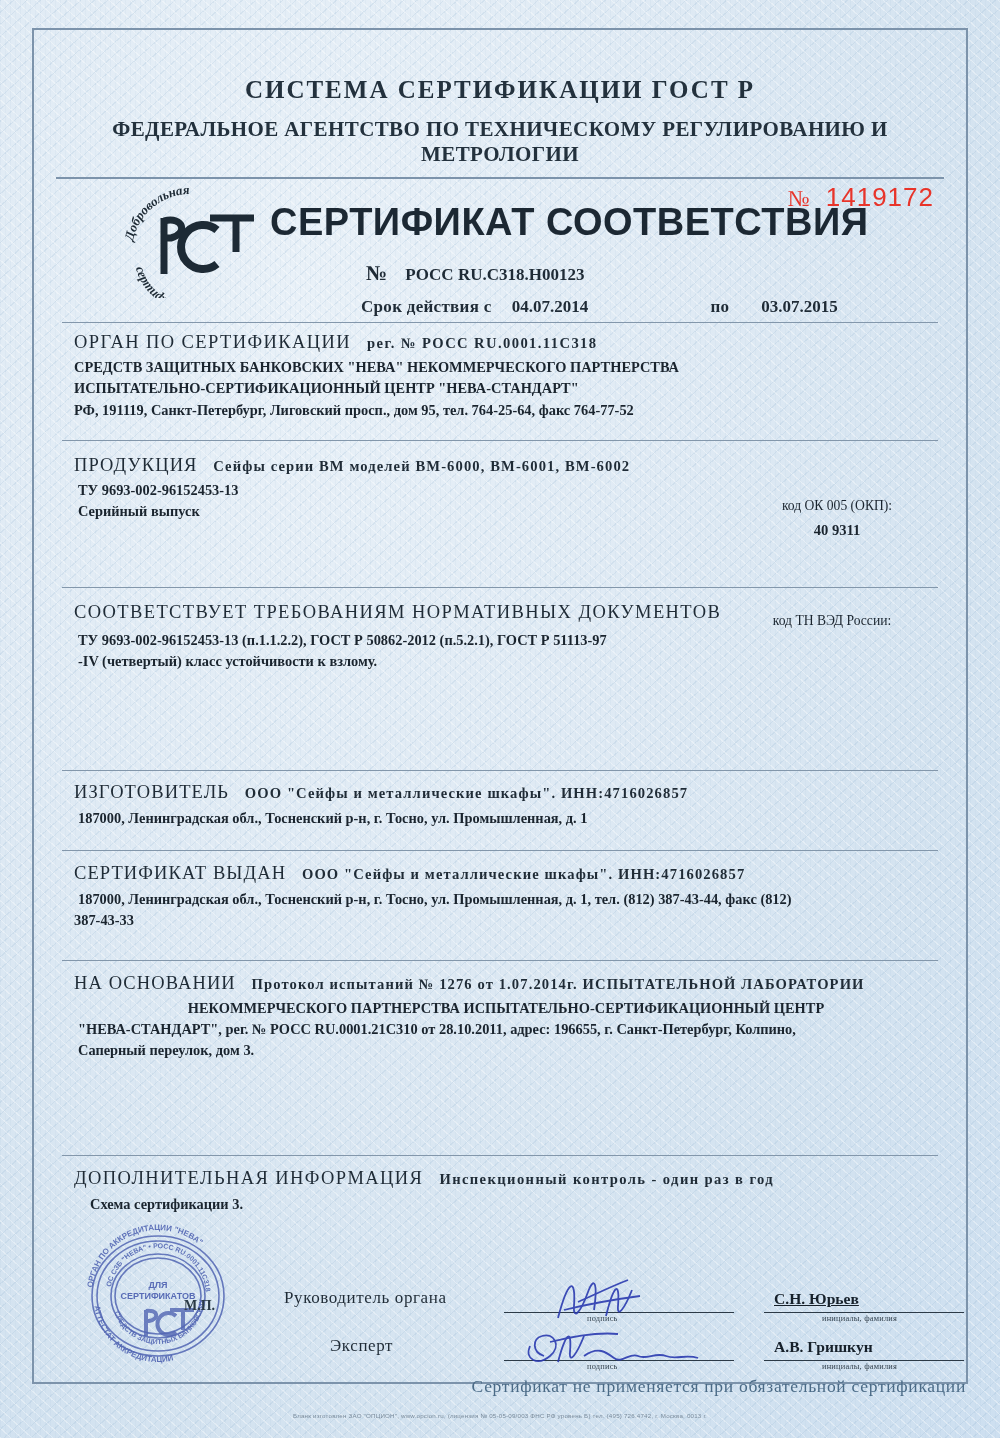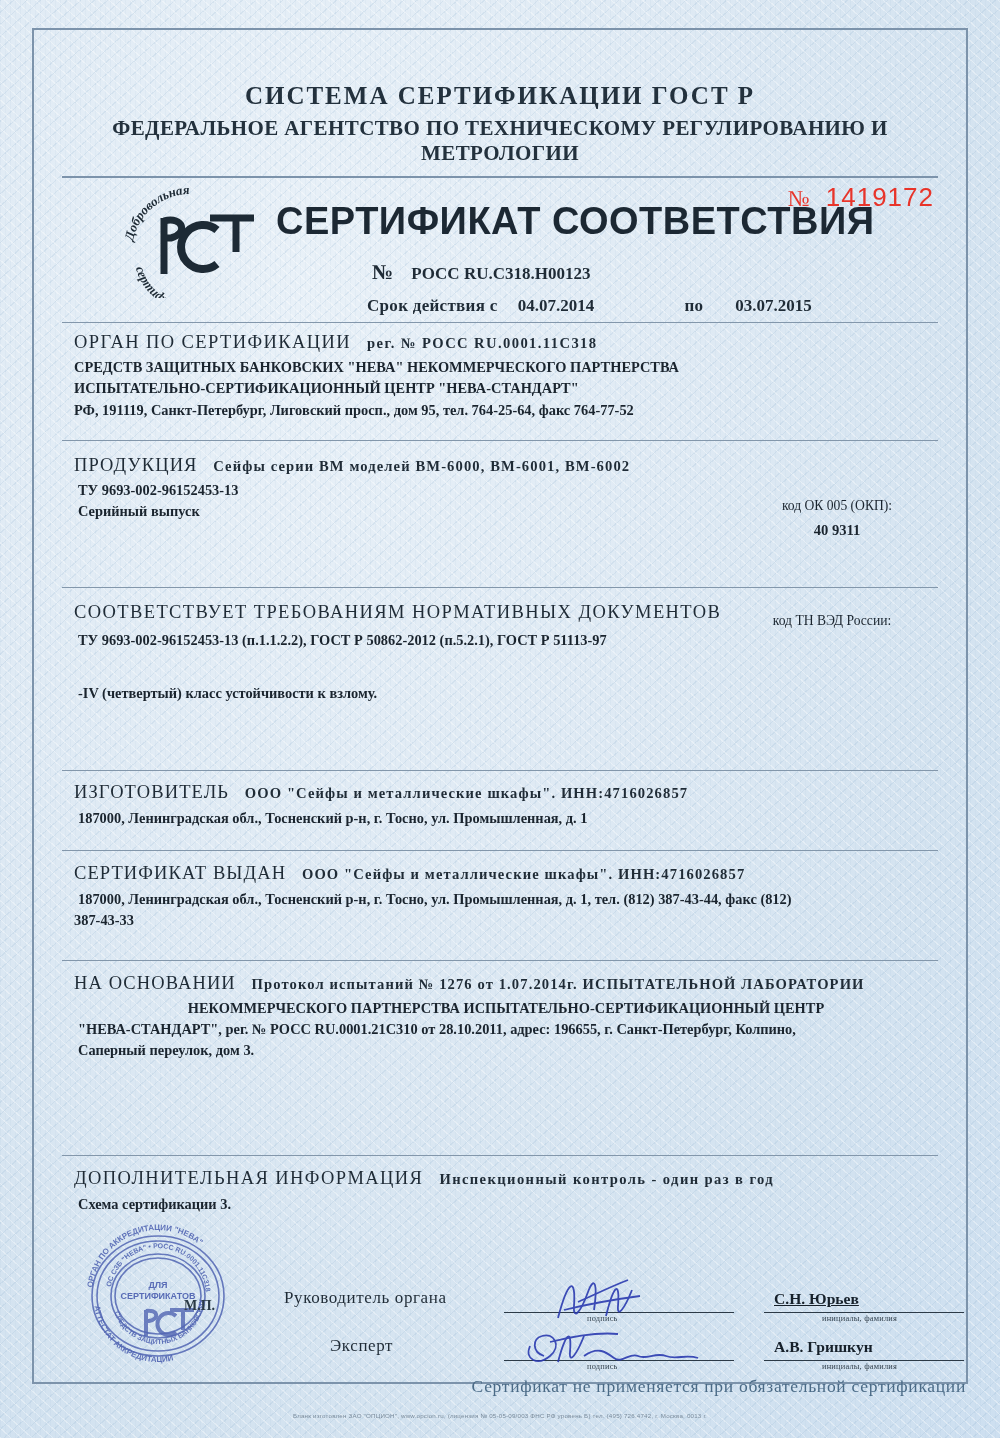--- a/index.html
+++ b/index.html
@@ -34,39 +34,39 @@
     left: 32px;
     top: 28px;
     width: 936px;
     height: 1356px;
     border: 2px solid #7c93ab;
     box-sizing: border-box;
   }
   .inner {
     position: absolute;
     inset: 0;
-    padding: 8px;
+    padding: 2px;
   }
 
   
   .hdr {
     text-align: center;
     padding-top: 44px;
   }
   .hdr-line1 {
     font-size: 25px;
     letter-spacing: 2.0px;
     font-weight: bold;
     color: #23313d;
   }
   .hdr-line2 {
     font-size: 21px;
     letter-spacing: 0.4px;
     font-weight: bold;
-    margin-top: 6px;
+    margin-top: 13px;
     color: #23313d;
   }
   .hdr-rule {
     margin: 10px 20px 0 20px;
     border-bottom: 2px solid #7c93ab;
   }
 
   
   .title-row {
     position: relative;
@@ -98,21 +98,21 @@
   .valid-row {
     position: absolute;
     left: 325px;
     top: 118px;
     font-size: 17px;
     font-weight: bold;
     color: #1f2b36;
   }
   .valid-row .lbl { letter-spacing: 0.3px; }
   .valid-row .d1 { margin-left: 16px; }
-  .valid-row .po { margin-left: 86px; text-align: center; }
+  .valid-row .po { margin-left: 118px; text-align: center; }
   .valid-row .d2 { margin-left: 28px; text-align: center; }
 
   .red-num {
     position: absolute;
     right: 32px;
     top: 152px;
     color: #e8342a;
     font-family: "Liberation Sans", sans-serif;
     font-size: 26px;
     letter-spacing: 1px;
@@ -328,21 +328,21 @@
       <div class="code-box" style="top: 468px; width: 190px;">
         <div class="cb-lbl">код ОК 005 (ОКП):</div>
         <div class="cb-val">40 9311</div>
       </div>
 
       <div class="hr" style="top: 557px;"></div>
 
       <div class="sec" style="top: 572px; right: 238px;">
         <div class="sec-head sp">СООТВЕТСТВУЕТ ТРЕБОВАНИЯМ НОРМАТИВНЫХ ДОКУМЕНТОВ</div>
         <div class="txt" style="margin-top:7px; margin-left:4px;">ТУ 9693-002-96152453-13 (п.1.1.2.2), ГОСТ Р 50862-2012 (п.5.2.1), ГОСТ Р 51113-97</div>
-        <div class="txt" style="margin-left:4px;margin-top:32px;">-IV (четвертый) класс устойчивости к взлому.</div>
+        <div class="txt" style="margin-left:4px;">-IV (четвертый) класс устойчивости к взлому.</div>
       </div>
 
       <div class="code-box" style="top: 583px; width: 200px;">
         <div class="cb-lbl">код ТН ВЭД России:</div>
         <div class="cb-val"></div>
       </div>
 
       <div class="hr" style="top: 740px;"></div>
 
       <div class="sec" style="top: 752px;">
@@ -376,21 +376,21 @@
         <div class="txt" style="margin-left:4px;">Саперный переулок, дом 3.</div>
       </div>
 
       <div class="hr" style="top: 1125px;"></div>
 
       <div class="sec" style="top: 1138px;">
         <div class="sec-head sp">
           <span>ДОПОЛНИТЕЛЬНАЯ ИНФОРМАЦИЯ</span>
           <span class="inline-val" style="font-weight:bold;">Инспекционный контроль - один раз в год</span>
         </div>
-        <div class="txt" style="margin-top:5px; margin-left:4px;">Схема сертификации 3.</div>
+        <div class="txt" style="margin-top:5px; margin-left:16px;">Схема сертификации 3.</div>
       </div>
 
       <div class="stamp">
         <svg viewBox="0 0 200 150" width="200" height="150">
           <defs>
             <path id="so1" d="M 22,78 A 66,66 0 0 1 154,78"></path>
             <path id="so2" d="M 24,80 A 64,64 0 0 0 152,80"></path>
             <path id="si1" d="M 40,78 A 48,48 0 0 1 136,78"></path>
             <path id="si2" d="M 42,80 A 46,46 0 0 0 134,80"></path>
           </defs>

